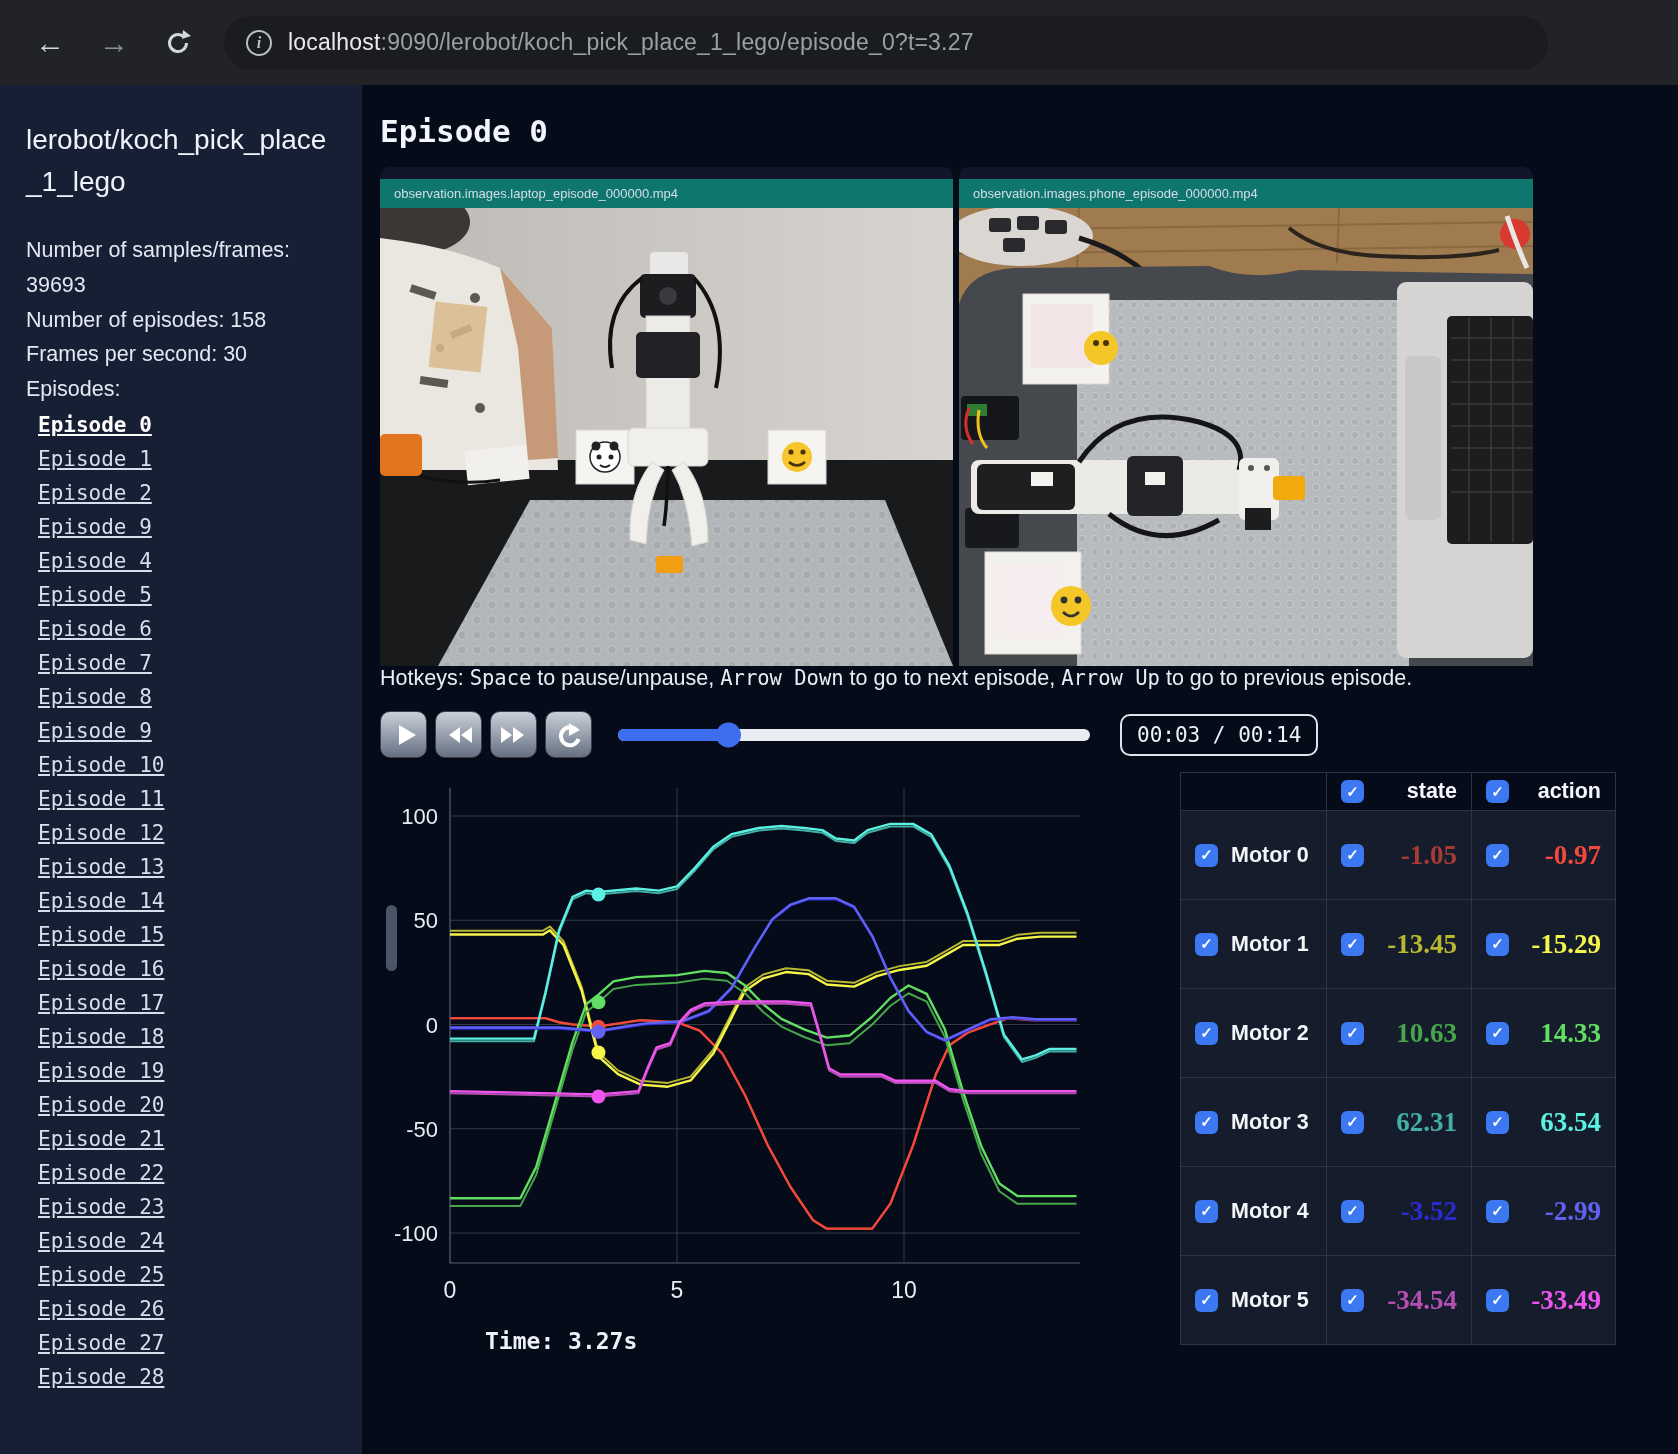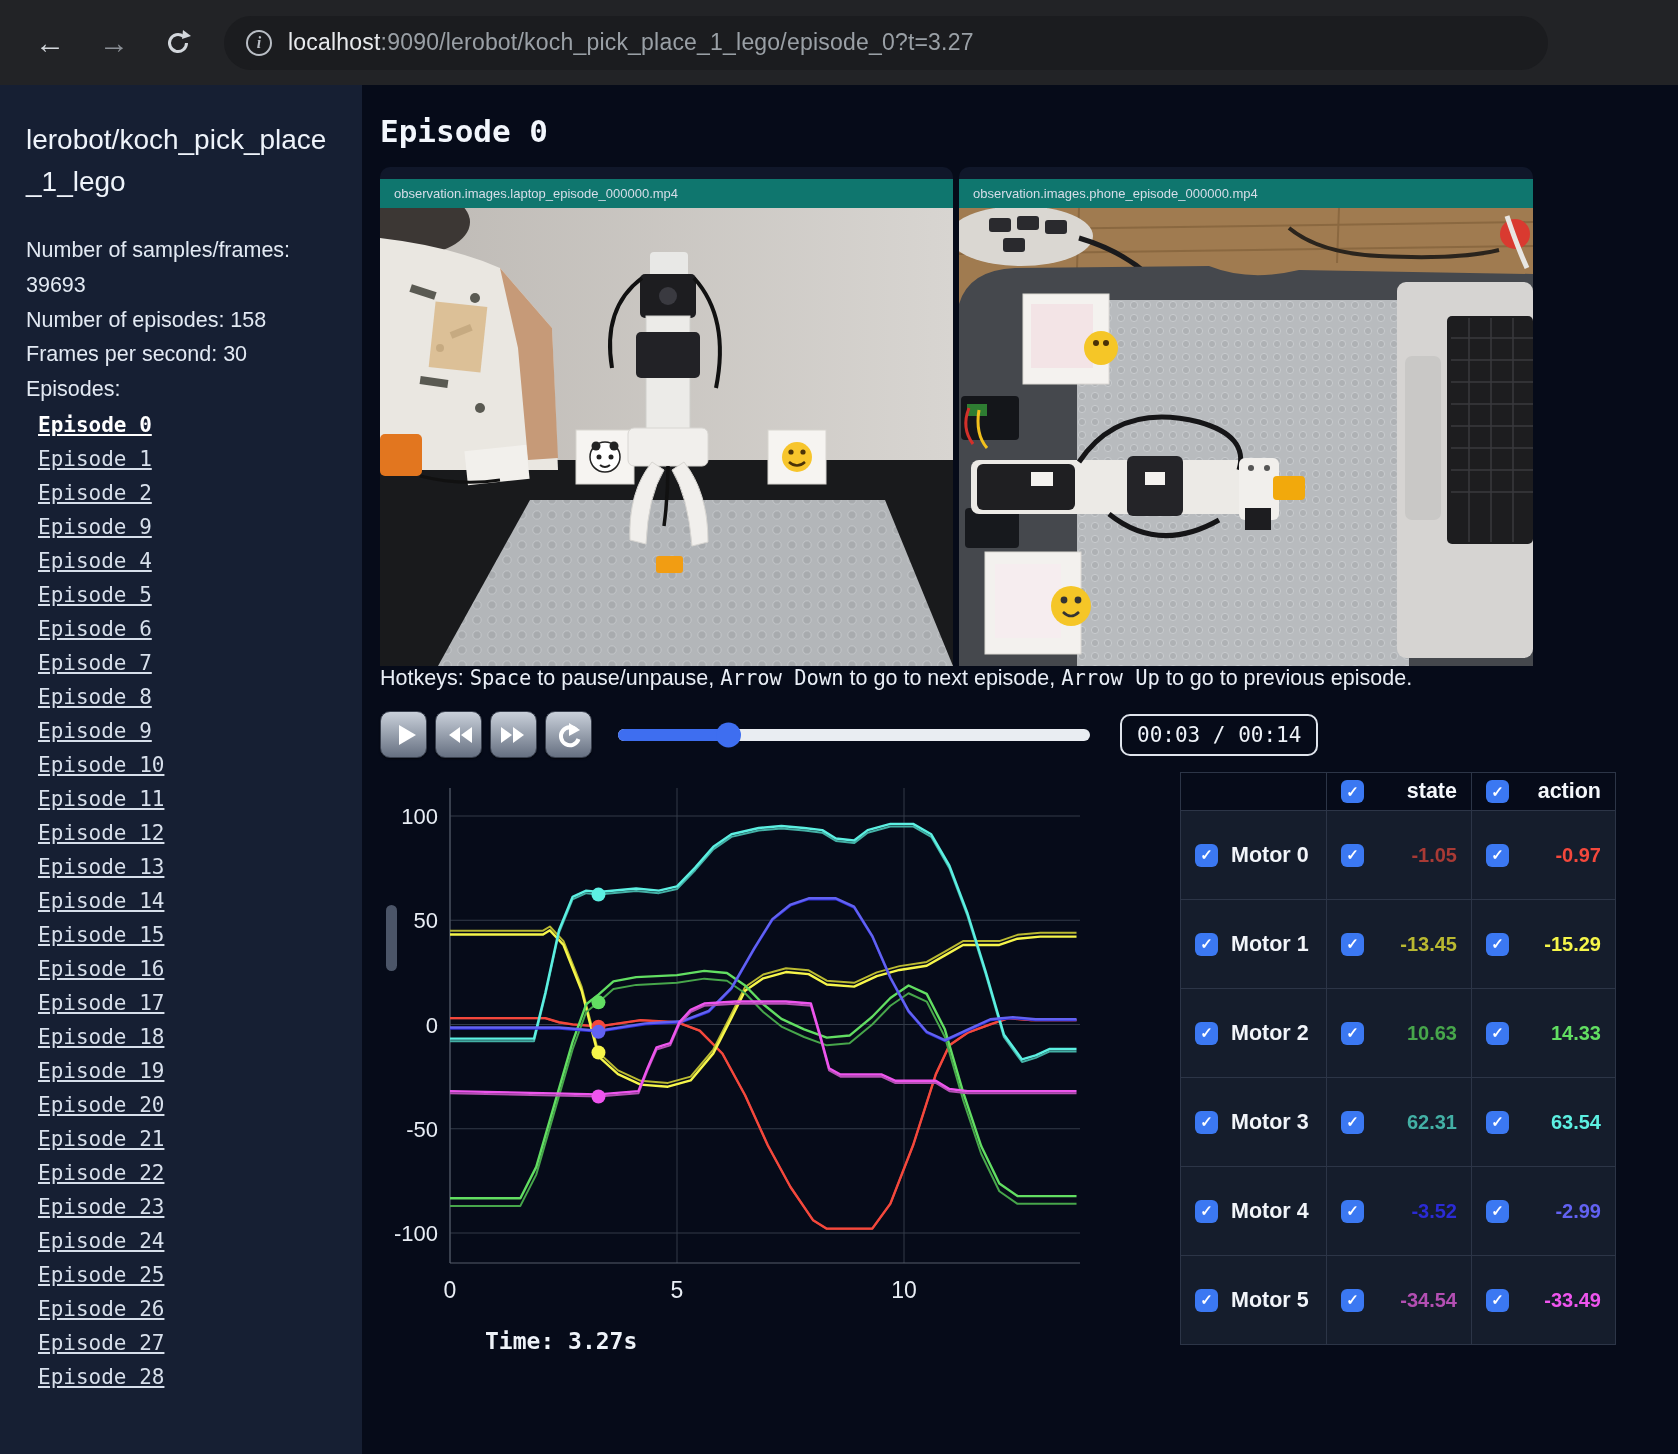--- a/index.html
+++ b/index.html
@@ -70,21 +70,21 @@
   .motor-table td, .motor-table th { border:1px solid #2c3547; }
   .motor-table th { height:38px; background:transparent; padding:0 14px; }
   .motor-table td { height:89px; background:#151d2c; padding:0 14px; }
   .hcell { display:flex; align-items:center; justify-content:space-between; gap:26px; }
   .hlabel { color:#f4f7fb; font-size:21.5px; font-weight:bold; }
   .cb { width:23px; height:23px; border-radius:6px; background:#3b78f2; color:#fff; font-size:15px;
         font-weight:bold; display:inline-flex; align-items:center; justify-content:center; flex:none; cursor:pointer; }
   .motor-cell { display:flex; align-items:center; gap:13px; min-width:115px; }
   .motor-cell span.lbl { color:#f2f5fa; font-size:21.5px; font-weight:bold; white-space:nowrap; }
   .val-cell { display:flex; align-items:center; justify-content:space-between; gap:12px; min-width:115px; }
-  .val { font-size:20px; font-weight:bold; }
+  .val { font-size:27px; font-weight:bold;font-family:Liberation Serif, serif; }
 </style>
 </head>
 <body>
 
 <div class="browser-bar">
   <button class="nav-btn">←</button>
   <button class="nav-btn dim">→</button>
   <button class="nav-btn">
     <svg width="30" height="30" viewBox="0 0 30 30">
       <path d="M23.5 15 a8.5 8.5 0 1 1 -3.2-6.6" fill="none" stroke="#d3d7dc" stroke-width="3"></path>

